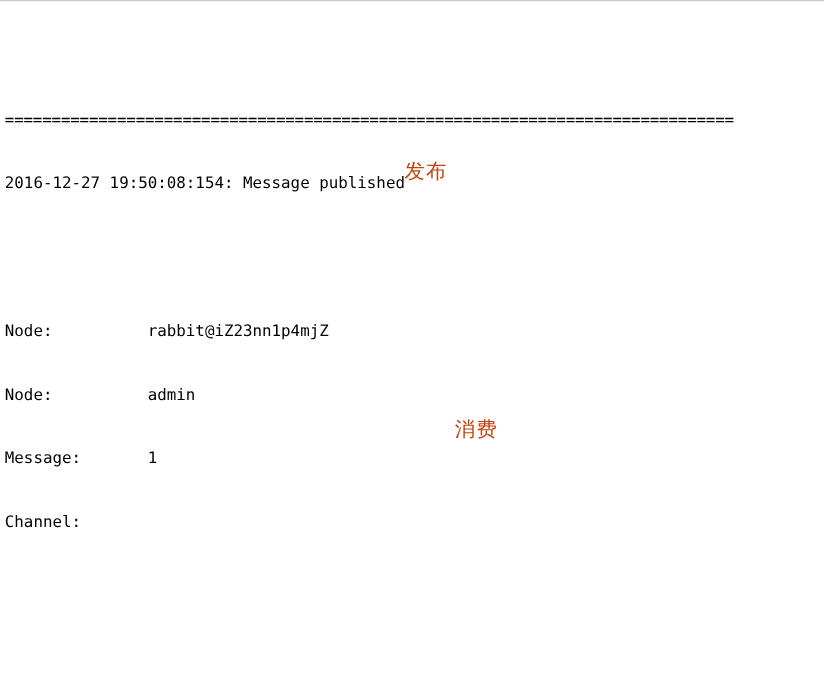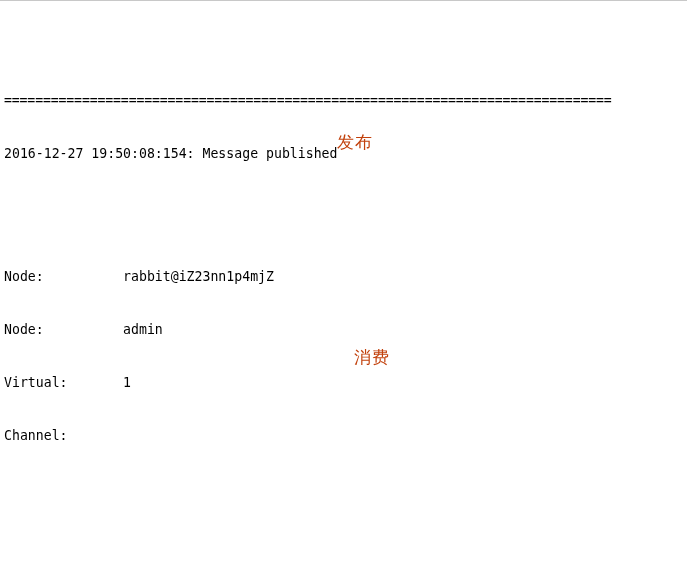--- a/index.html
+++ b/index.html
@@ -45,37 +45,37 @@
   }
   .annotation {
     position: absolute;
     font-family: Liberation Mono, monospace;
     font-size: 17px;
     color: #c2410c;
     letter-spacing: 1px;
     white-space: pre;
   }
   .ann-publish { left: 337px; top: 130px; }
-  .ann-consume { left: 354px; top: 345px; text-align: right; }
+  .ann-consume { left: 379px; top: 345px; text-align: right; }
 </style>
 </head>
 <body>
 
 <div class="viewport">
 
   <div class="log">
 
     
     <div class="log-line sep">==============================================================================</div>
     <div class="log-line">2016-12-27 19:50:08:154: Message published</div>
     <div class="blank"></div>
 
     <div class="log-line"><span>Node:          </span><span>rabbit@iZ23nn1p4mjZ</span></div>
     <div class="log-line"><span>Node:          </span><span>admin</span></div>
-    <div class="log-line"><span>Virtual:       </span><span>1</span></div>
+    <div class="log-line"><span>Message:       </span><span>1</span></div>
     <div class="log-line"><span>Channel:      </span><span></span></div>
     
     
     
     
     
 
     
     
 

